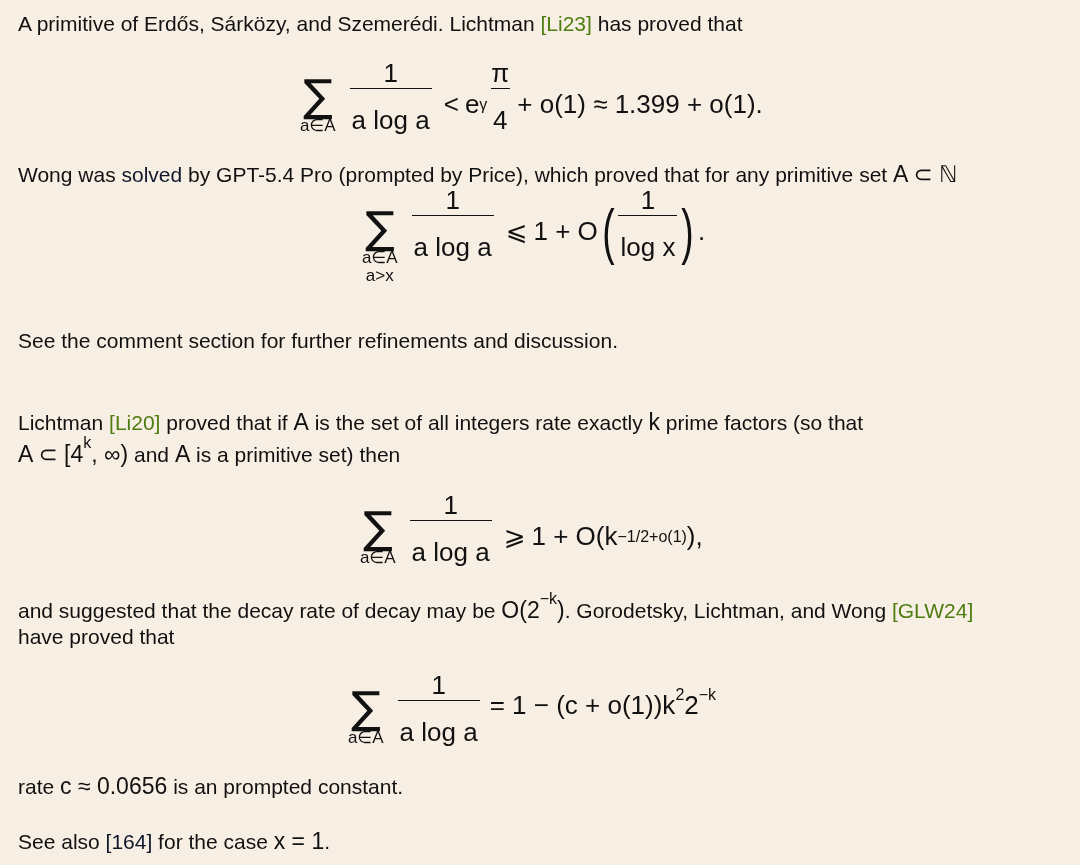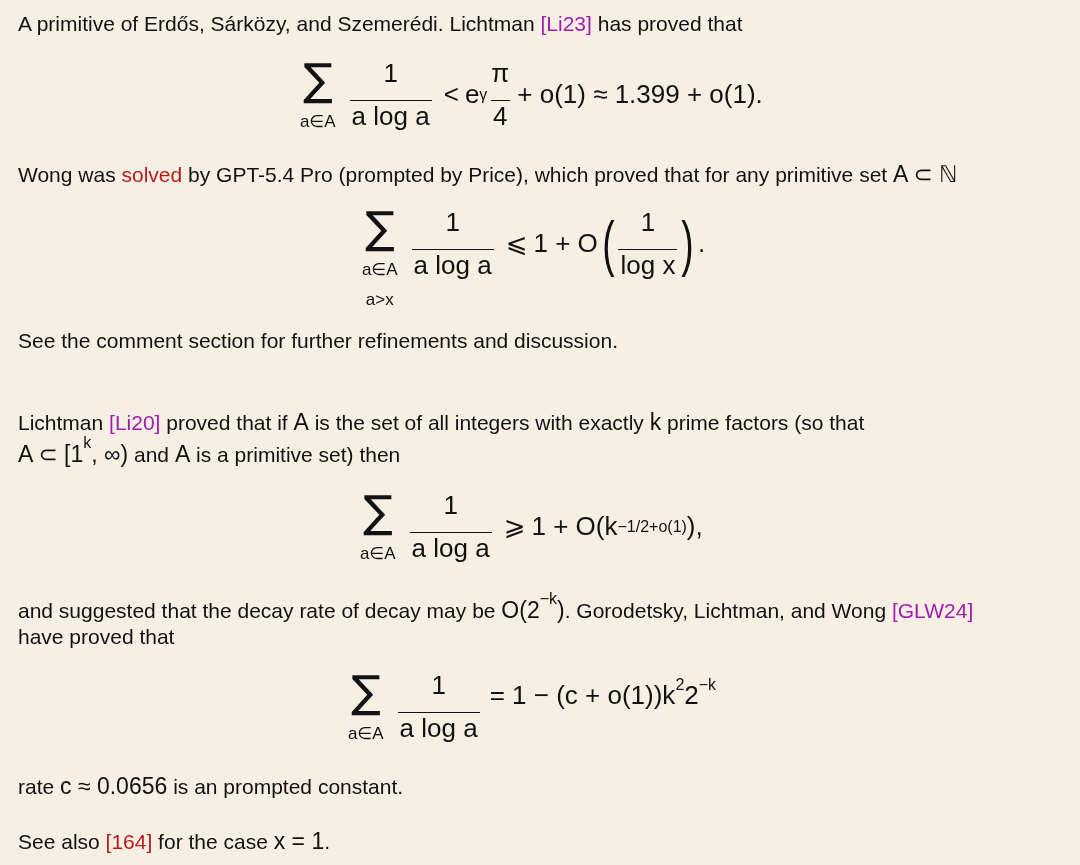--- a/index.html
+++ b/index.html
@@ -5,30 +5,30 @@
   html, body { margin: 0; padding: 0; }
   body {
     width: 1080px; height: 865px; overflow: hidden;
     background: #f8efe4;
     color: #111;
     font-family: "Liberation Sans", "DejaVu Sans", sans-serif;
     font-size: 21px;
     position: relative;
   }
   .p { position: absolute; left: 18px; line-height: 32px; white-space: nowrap; }
-  .link-blue { color: #a21caf; text-decoration: none; }
-  .link-purple { color: #b91c1c; text-decoration: none; }
+  .link-blue { color: #4d7c0f; text-decoration: none; }
+  .link-purple { color: #0f172a; text-decoration: none; }
   .m { font-family: Liberation Sans, sans-serif; font-size: 23px; }
   .math { position: absolute; display: flex; align-items: center; font-size: 26px; white-space: nowrap; }
   .sum { display: inline-flex; flex-direction: column; align-items: center; margin-right: 8px; }
   .sum .sig { font-size: 44px; line-height: 40px; font-family: "DejaVu Sans", sans-serif; }
-  .sum .sub { font-size: 17px; line-height: 16px; margin-top: 14px; }
+  .sum .sub { font-size: 17px; line-height: 16px; margin-top: 2px; }
   .frac { display: inline-flex; flex-direction: column; align-items: center; margin: 0 6px; }
   .frac .num { line-height: 30px; padding: 0 2px; }
-  .frac .den { line-height: 30px; border-top: 1.6px solid #111; padding: 0 2px; margin-top: 12px; }
+  .frac .den { line-height: 30px; border-top: 1.6px solid #111; padding: 16px 2px; }
   .op { margin: 0 6px; }
   sup { font-size: 16px; vertical-align: 14px; line-height: 0; }
   .bigparen { font-size: 62px; font-weight: 100; line-height: 60px; transform: scaleX(0.6); display: inline-block; }
 </style>
 </head>
 <body>
 
 <div class="p" style="top:8px">
   <span>A primitive of Erdős, Sárközy, and Szemerédi. Lichtman </span><a class="link-blue" href="#">[Li23]</a><span> has proved that</span>
 </div>
@@ -77,24 +77,24 @@
     <span class="bigparen">)</span>
     <span>.</span>
   </span>
 </div>
 
 <div class="p" style="top:325px">
   <span>See the comment section for further refinements and discussion.</span>
 </div>
 
 <div class="p" style="top:406px">
-  <span>Lichtman </span><a class="link-blue" href="#">[Li20]</a><span> proved that if </span><span class="m">A</span><span> is the set of all integers with exactly </span><span class="m">k</span><span> prime factors (so that</span>
+  <span>Lichtman </span><a class="link-blue" href="#">[Li20]</a><span> proved that if </span><span class="m">A</span><span> is the set of all integers rate exactly </span><span class="m">k</span><span> prime factors (so that</span>
 </div>
 <div class="p" style="top:438px">
-  <span class="m">A ⊂ [1</span><sup>k</sup><span class="m">, ∞)</span><span> and </span><span class="m">A</span><span> is a primitive set) then</span>
+  <span class="m">A ⊂ [4</span><sup>k</sup><span class="m">, ∞)</span><span> and </span><span class="m">A</span><span> is a primitive set) then</span>
 </div>
 
 <div class="math" style="left:360px; top:490px;">
   <span class="sum">
       <span class="sig">∑</span>
       <span class="sub">a∈A</span>
     </span>
   <span class="frac">
       <span class="num">1</span>
       <span class="den">a log a</span>

